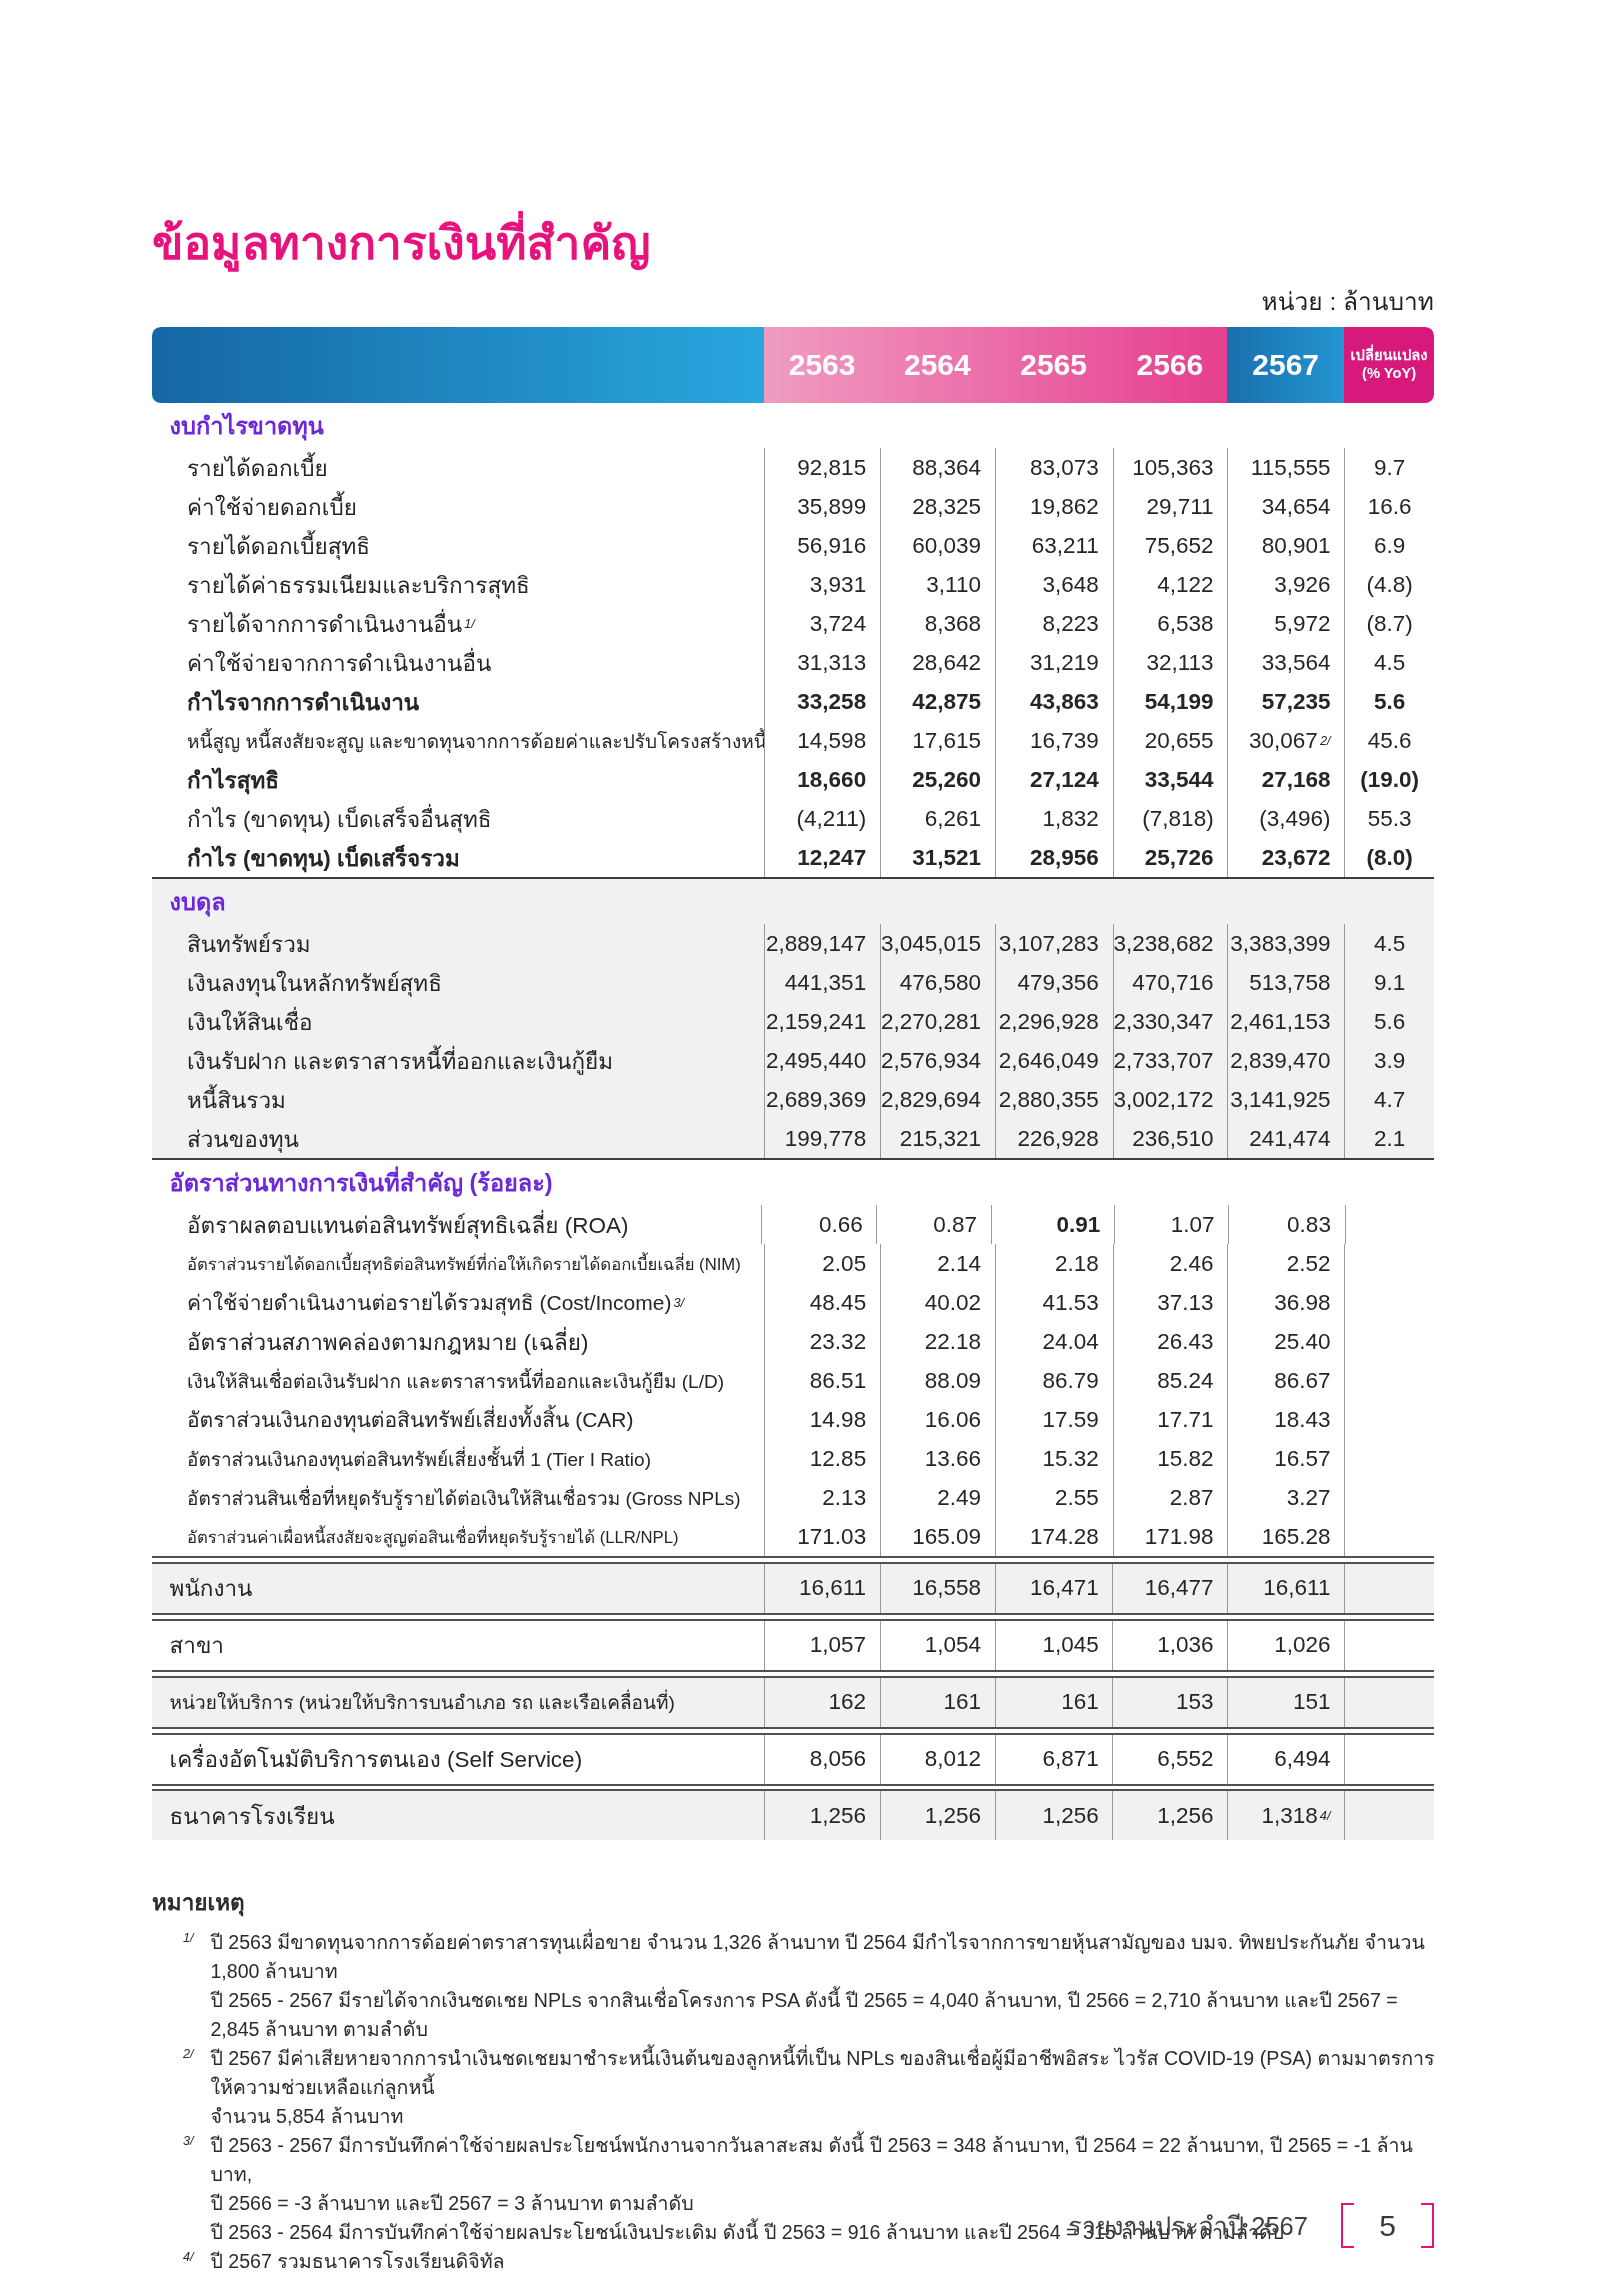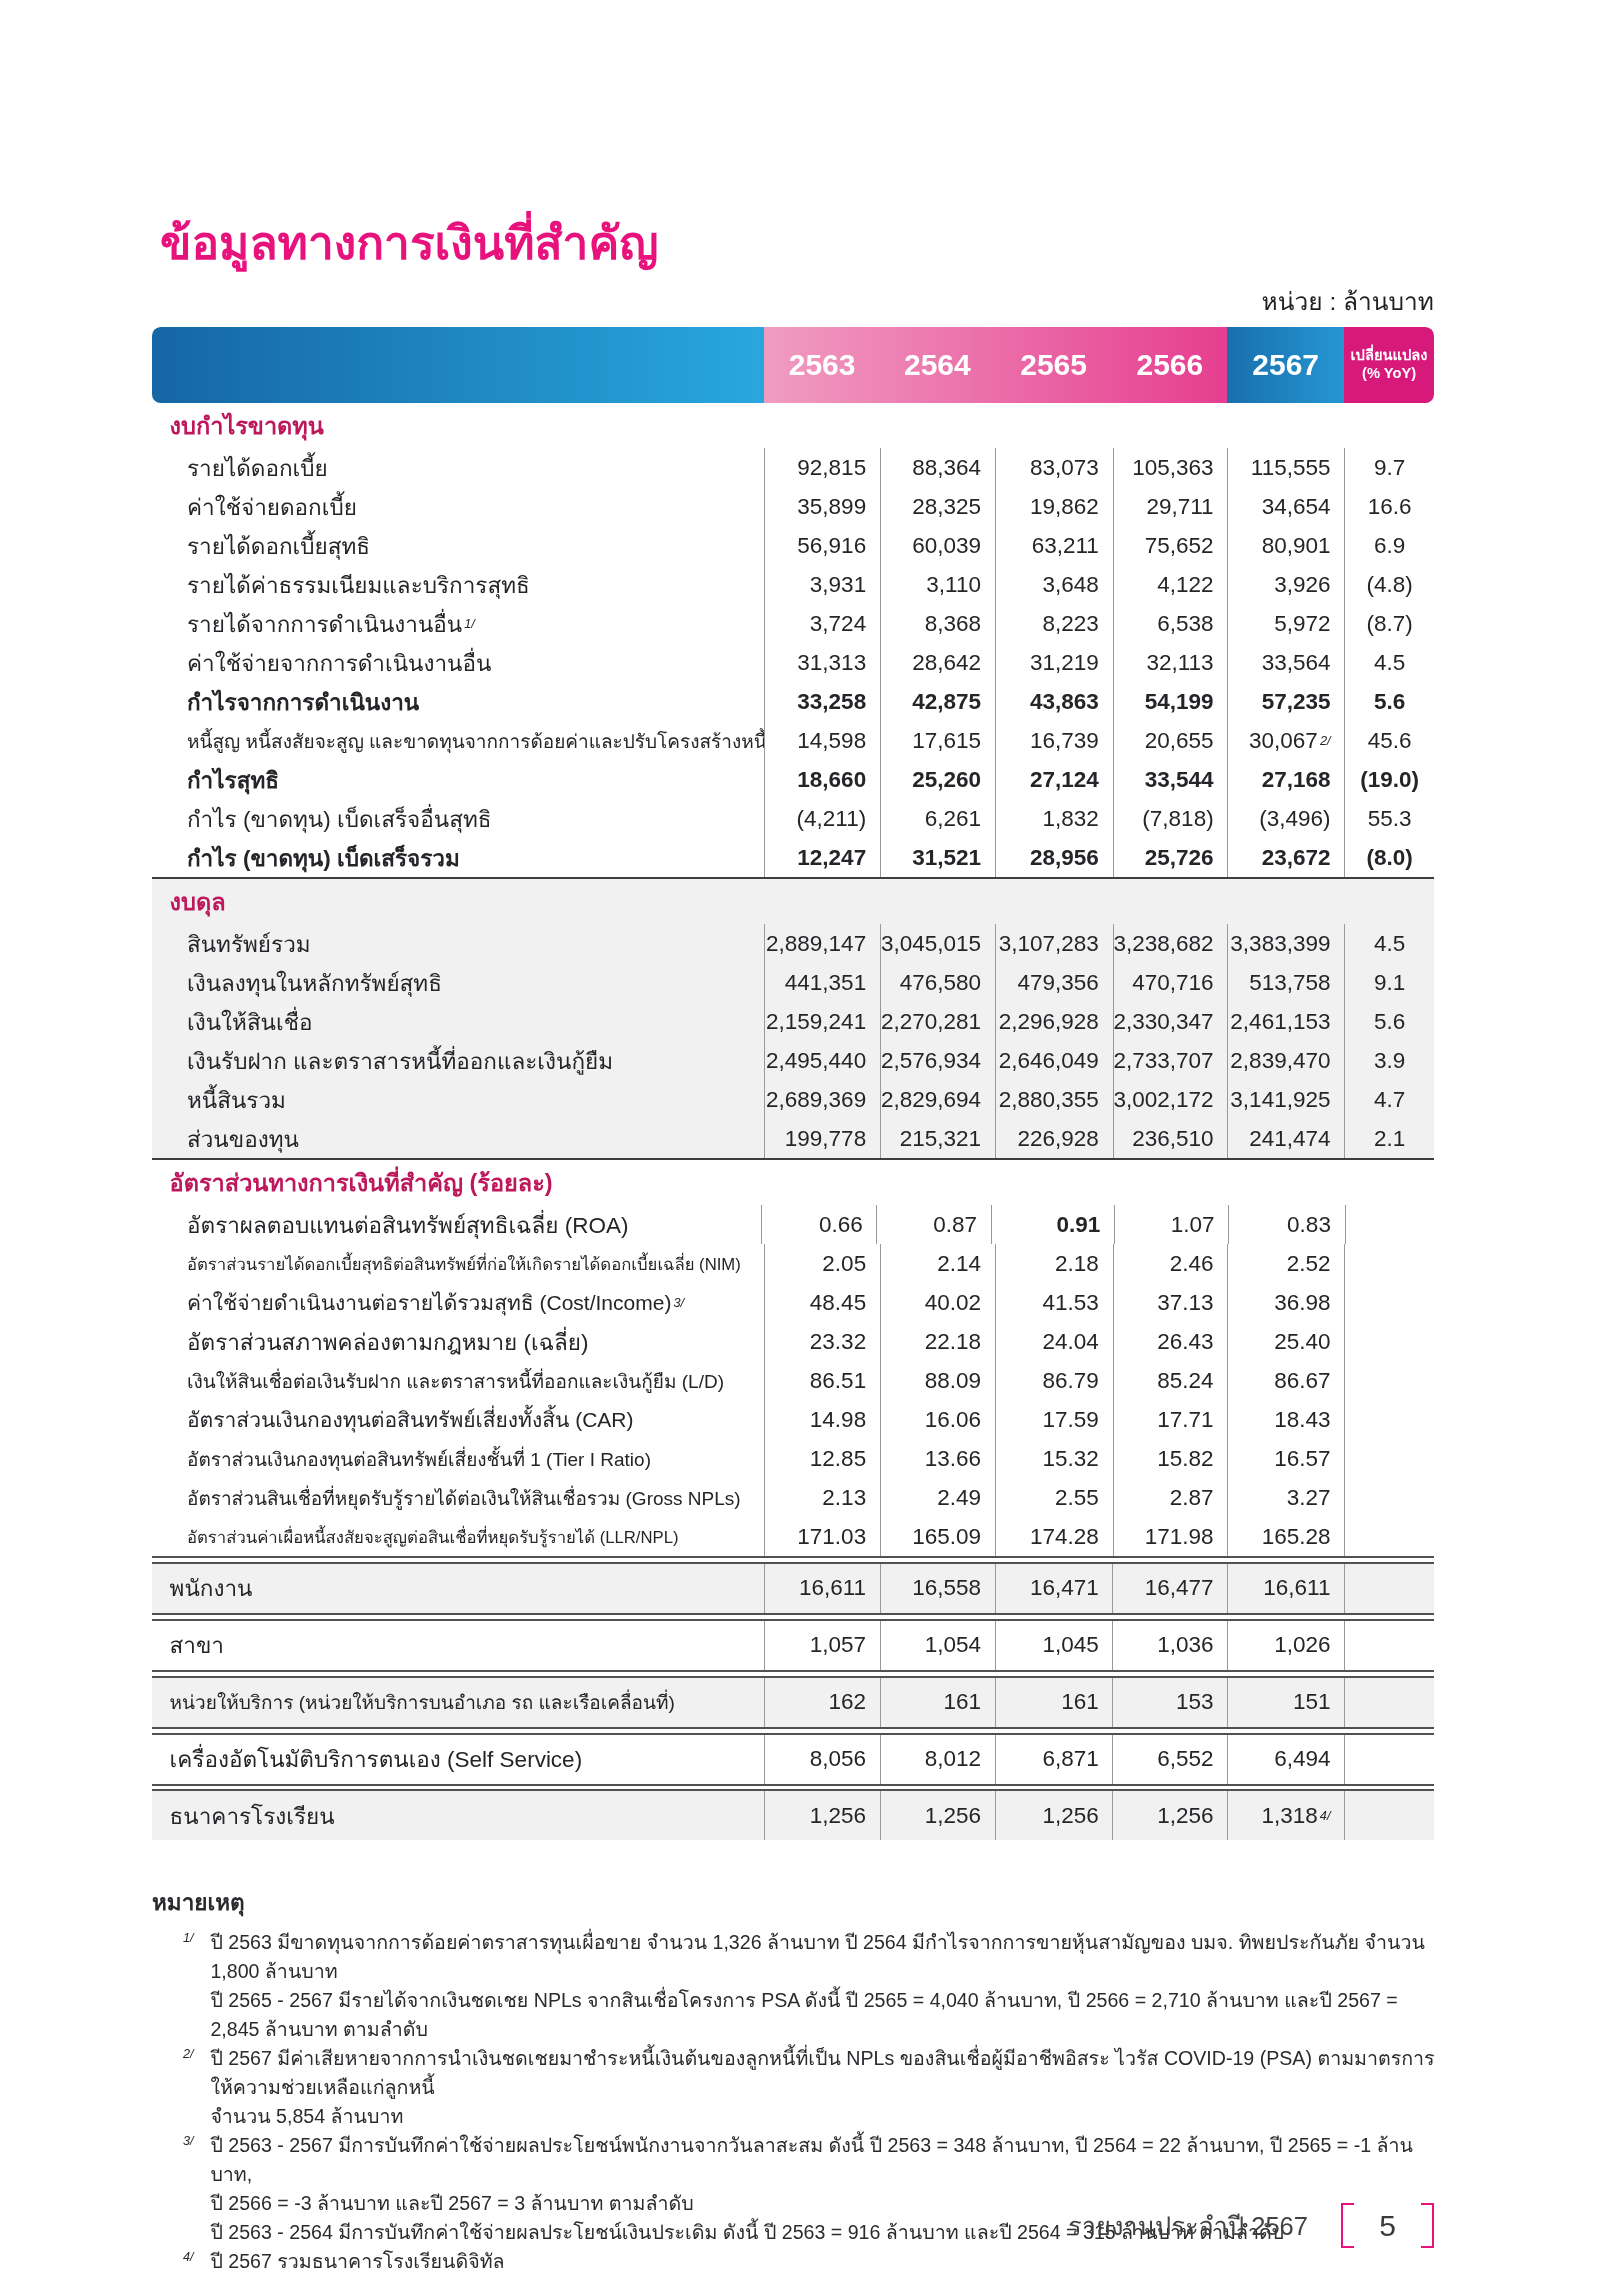--- a/index.html
+++ b/index.html
@@ -1,37 +1,37 @@
 <!DOCTYPE html>
 <html><head>
 <meta charset="utf-8">
 <style>
   html,body{margin:0;padding:0;background:#ffffff;}
   .page{position:relative;width:1621px;height:2293px;background:#ffffff;
         font-family:"Liberation Sans",sans-serif;color:#262428;overflow:hidden;
         --accent:#E8127D;--blue-dark:#1566A4;--blue-light:#28A7DE;
         --pink-light:#F09CC1;--pink-dark:#E63E90;--change-pink:#D7197C;--shade:#F2F1F2;}
-  .title{position:absolute;left:160px;top:206px;font-size:46px;font-weight:800;color:var(--accent);letter-spacing:0;}
+  .title{position:absolute;left:152px;top:206px;font-size:46px;font-weight:800;color:var(--accent);letter-spacing:0;}
   .unit{position:absolute;top:282px;right:187px;font-size:24.5px;color:#231F20;}
   .fin-table{position:absolute;left:152px;top:327px;width:1282px;}
   .thead{display:flex;height:76px;}
   .th-label{width:613px;background:linear-gradient(90deg,var(--blue-dark),var(--blue-light));border-radius:8.8px 0 0 8.8px;}
   .th-years{width:463px;display:flex;background:linear-gradient(90deg,var(--pink-light),var(--pink-dark));}
   .th-year{display:flex;align-items:center;justify-content:center;color:#fff;font-weight:bold;font-size:30px;}
   .th-years .th-year:nth-child(1){width:116px;}
   .th-years .th-year:nth-child(2){width:115px;}
   .th-years .th-year:nth-child(3){width:118px;}
   .th-years .th-year:nth-child(4){width:115px;}
   .th-2567{width:117px;background:linear-gradient(90deg,#1A6FAE,#2496D2);}
   .th-change{width:90px;background:var(--change-pink);border-radius:0 8.8px 8.8px 0;color:#fff;
              display:flex;flex-direction:column;align-items:center;justify-content:center;
              font-size:14.7px;font-weight:bold;line-height:17.6px;}
   .section{width:100%;}
   .shaded{background:var(--shade);}
-  .sec-title{height:45px;display:flex;align-items:center;padding-left:17.6px;font-size:23.5px;font-weight:bold;color:#be185d;}
+  .sec-title{height:45px;display:flex;align-items:center;padding-left:17.6px;font-size:23.5px;font-weight:bold;color:#6d28d9;}
   .row{display:flex;align-items:stretch;height:39px;}
   .row.bold{font-weight:bold;}
   .cell-label{width:613px;display:flex;align-items:center;padding-left:35px;box-sizing:border-box;
               white-space:nowrap;overflow:hidden;font-size:22.5px;}
   .summary-label{padding-left:17.6px;}
   .cell-val{display:flex;align-items:center;justify-content:flex-end;padding-right:13.7px;box-sizing:border-box;
             border-left:1px solid #97999C;font-size:22.5px;}
   .cell-change{width:90px;display:flex;align-items:center;justify-content:center;box-sizing:border-box;
                border-left:1px solid #97999C;font-size:22.5px;}
   .sec-sep{height:2px;background:#3E3E40;}

